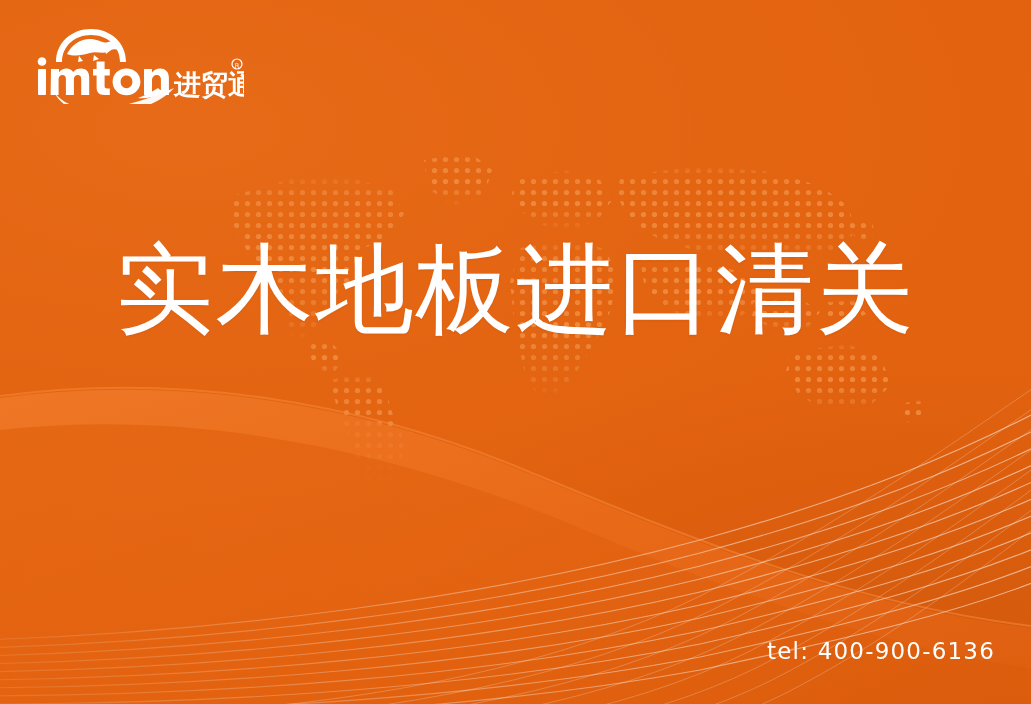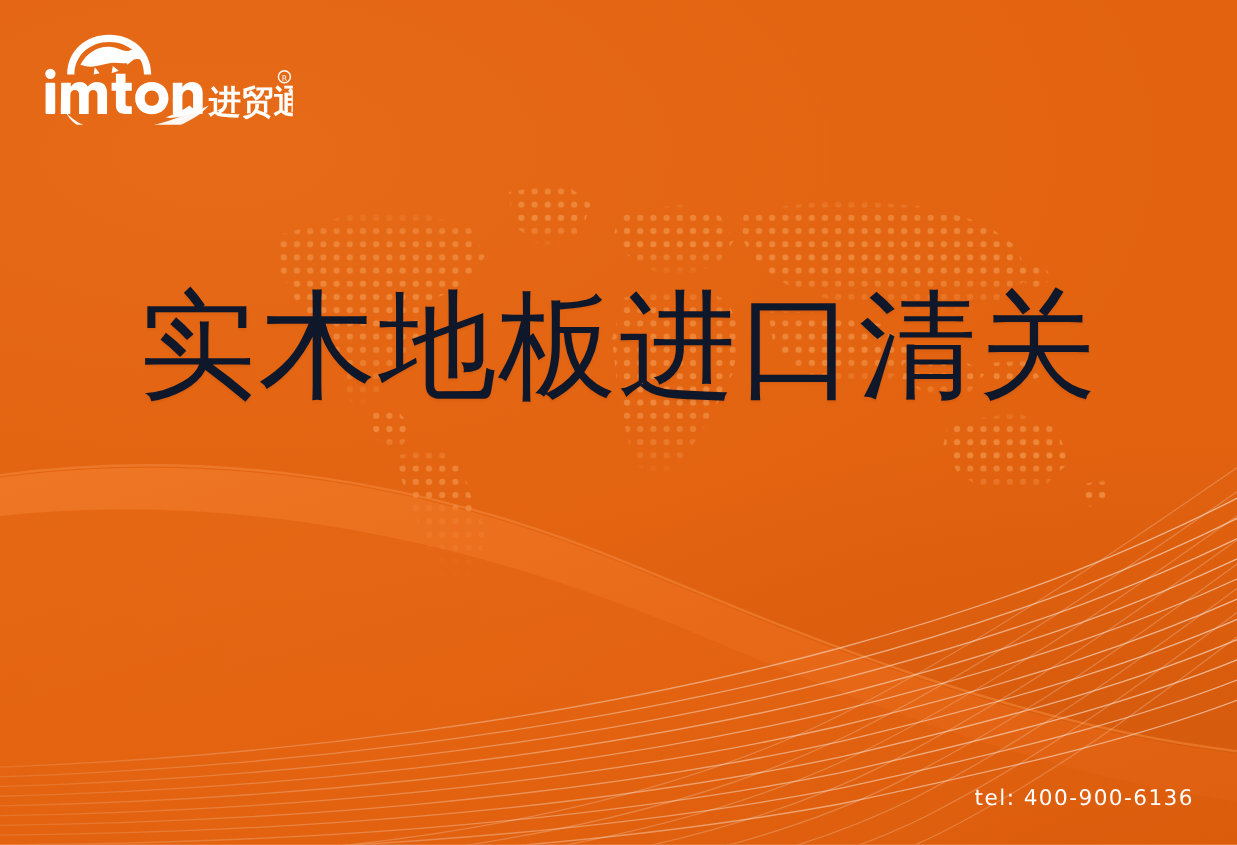--- a/index.html
+++ b/index.html
@@ -61,41 +61,41 @@
   }
   .logo svg { display: block; }
 
   
   .headline {
     position: absolute;
     left: 0;
     right: 0;
     top: 228px;
     text-align: center;
-    color: #0f172a;
+    color: #ffffff;
     font-family: "DejaVu Sans", "Liberation Sans", sans-serif;
     font-weight: 300;
     font-size: 98px;
     line-height: 122px;
     letter-spacing: 2px;
     white-space: nowrap;
     text-shadow: 0 1px 2px rgba(140,50,0,0.12);
   }
   .headline .line {
     display: block;
   }
 
   
   .phone {
     position: absolute;
     right: 36px;
-    bottom: 28px;
+    bottom: 40px;
     color: #ffffff;
     font-family: "DejaVu Sans", "Liberation Sans", sans-serif;
-    font-size: 18px;
+    font-size: 23px;
     font-weight: 400;
     letter-spacing: 1.2px;
     white-space: nowrap;
   }
 </style>
 </head>
 <body>
 
 <div class="banner">
 

